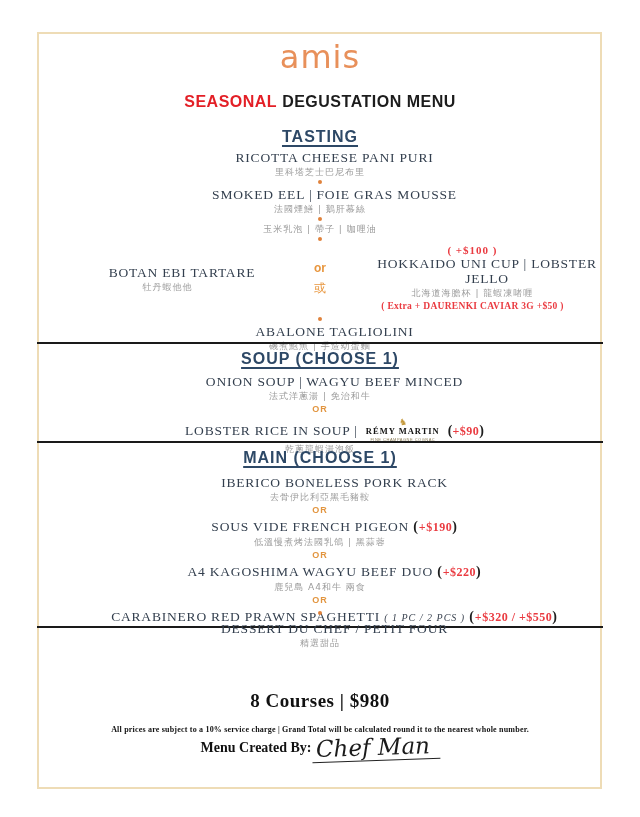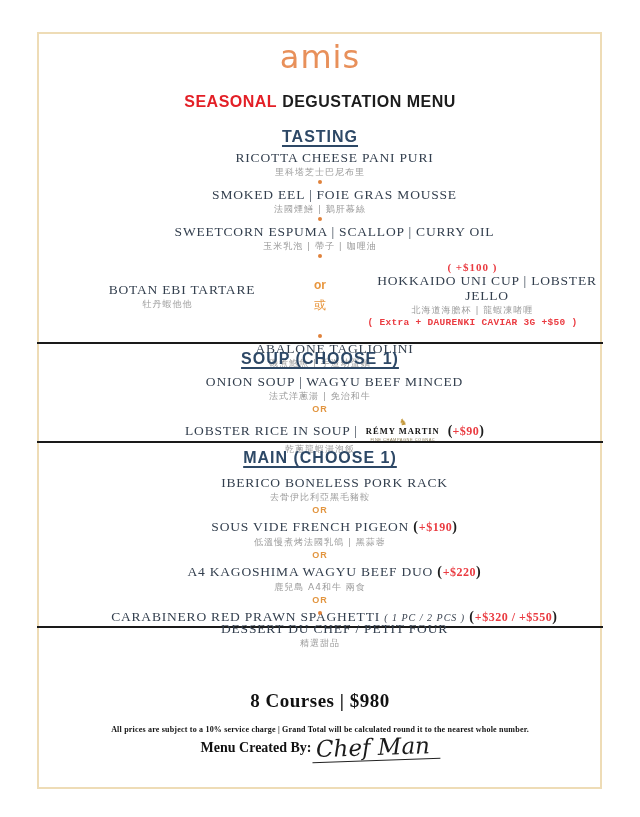--- a/index.html
+++ b/index.html
@@ -40,21 +40,21 @@
     font-family:"DejaVu Sans", sans-serif;font-size:9px;color:#9b9b9b;
     letter-spacing:1px;line-height:10px;margin-top:2px;
   }
   .sep-dot{width:4px;height:4px;border-radius:50%;background:#e0823c;margin:3px auto;}
   .or-sm{
     font-family:"Liberation Sans", sans-serif;font-size:9px;font-weight:bold;
     color:#e2953f;letter-spacing:1px;line-height:9px;margin:4px 0 4px;
   }
   .red{color:#ea3b41;}
   .surcharge{font-family:"Liberation Serif", serif;font-size:11px;font-weight:bold;letter-spacing:1px;line-height:12px;}
-  .extra-note{font-family:Liberation Mono, monospace;font-size:9.5px;font-weight:bold;letter-spacing:0.3px;line-height:12px;margin-top:2px;}
+  .extra-note{font-family:Liberation Serif, serif;font-size:9.5px;font-weight:bold;letter-spacing:0.3px;line-height:12px;margin-top:2px;}
   .pp{font-weight:bold;color:#1d1d1d;font-size:14px;}
   .pv{font-weight:bold;font-size:12px;color:#ea3b41;letter-spacing:0.5px;}
   .portion{font-size:10px;letter-spacing:1px;color:#3a4350;font-style:italic;}
   
   .choice-row{display:grid;grid-template-columns:1fr 44px 1fr;align-items:center;margin-top:2px;}
   .or-col{color:#e8963e;}
   .or-en{font-family:"Liberation Sans", sans-serif;font-weight:bold;font-size:12px;line-height:12px;}
   .or-zh{font-family:"DejaVu Sans", sans-serif;font-size:12px;line-height:12px;margin-top:8px;}
   
   .divider{position:absolute;left:37px;width:566px;border-top:2.5px solid #1a1a1a;}
@@ -92,21 +92,20 @@
     <div><span class="sec-heading">TASTING</span></div>
 
     <div style="margin-top:4px;" class="item-name">RICOTTA CHEESE PANI PURI</div>
     <div class="zh">里科塔芝士巴尼布里</div>
     <div class="sep-dot"></div>
 
     <div class="item-name">SMOKED EEL | FOIE GRAS MOUSSE</div>
     <div class="zh">法國煙鱔 | 鵝肝慕絲</div>
     <div class="sep-dot"></div>
 
-    <div class="item-name">SWEETCORN ESPUMA | SCALLOP | CURRY OIL</div>
     <div class="zh">玉米乳泡 | 帶子 | 咖哩油</div>
     <div class="sep-dot"></div>
 
     <div class="choice-row">
       <div>
         <div class="item-name">BOTAN EBI TARTARE</div>
         <div class="zh">牡丹蝦他他</div>
       </div>
       <div class="or-col">
         <div class="or-en">or</div>

